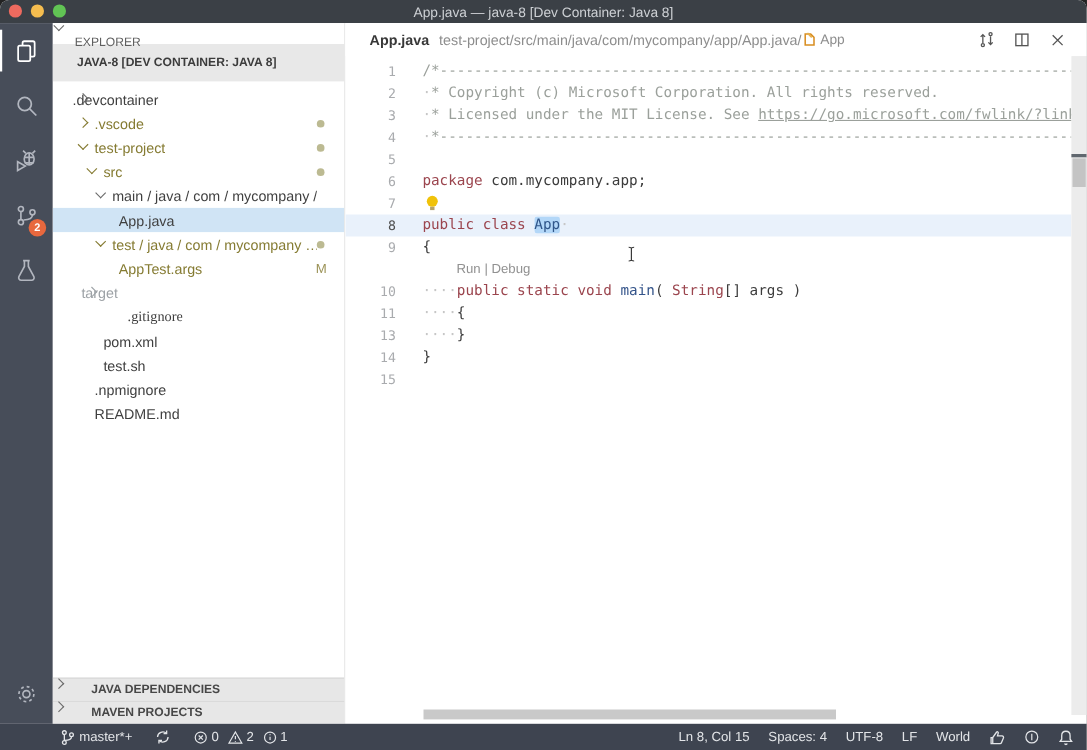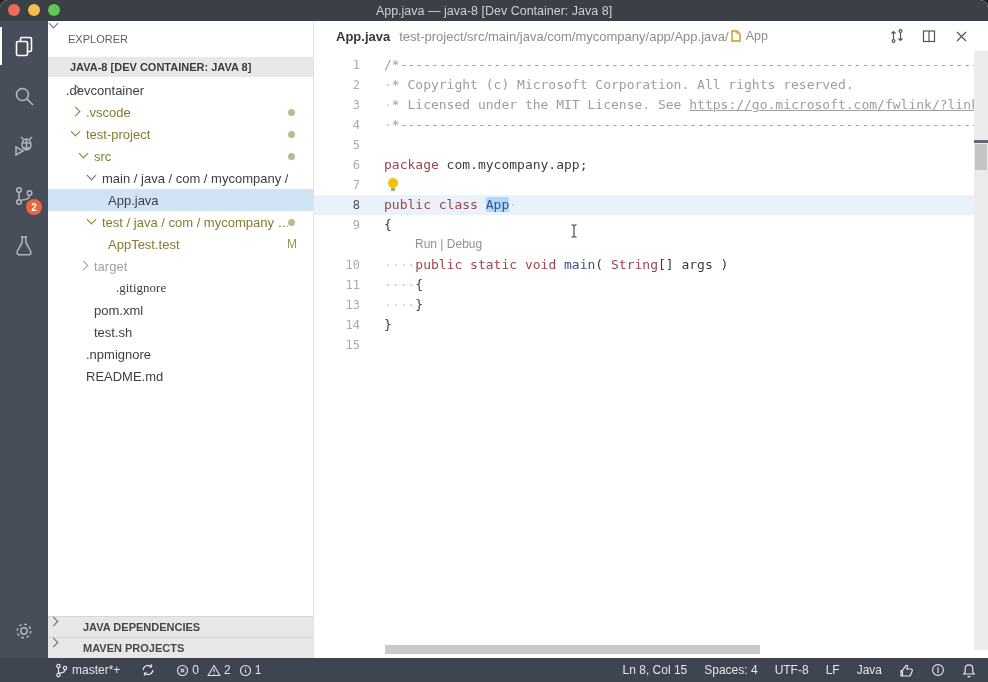--- a/index.html
+++ b/index.html
@@ -31,23 +31,23 @@
   .ab-badge {
     position:absolute; right:6px; bottom:6px; min-width:16px; height:16px; border-radius:9px;
     background:var(--c-badge,#e8683e); color:#fff; font-size:10px; font-weight:700;
     display:flex; align-items:center; justify-content:center; padding:0 4px;
   }
   
   .sidebar {
     position:absolute; left:48px; top:21px; width:266px; height:637px;
     background:#fff; border-right:1px solid #e2e2e2; overflow:hidden;
   }
-  .explorer-title { padding:12px 0 0 20px; font-size:11px; color:#5f5f5f; height:36px; }
+  .explorer-title { padding:12px 0 0 20px; font-size:11px; color:#5f5f5f; height:19px; }
   .section-header {
-    height:20px; background:#e8e8e8; display:flex; align-items:center; gap:4px;
+    height:34px; background:#e8e8e8; display:flex; align-items:center; gap:4px;
     font-size:11px; font-weight:700; color:#3c3c3c; padding-left:8px;
   }
   .tree { position:absolute; left:0; top:58px; right:0; }
   .tree-row { position:relative; height:22px; display:flex; align-items:center; font-size:13px; color:#3f3f3f; cursor:pointer; }
   .tree-row.selected { background:var(--c-selection_bg,#d0e4f5); }
   .tree-row.modified { color:var(--c-git_modified,#857b32); }
   .tree-row.ignored { color:var(--c-git_ignored,#9da2a6); }
   .chev { width:10px; height:10px; position:absolute; top:6px; }
   .chev::after { content:""; position:absolute; left:2px; top:1px; width:6px; height:6px;
     border-right:1.4px solid #6a6a6a; border-bottom:1.4px solid #6a6a6a; }
@@ -201,26 +201,26 @@
         </div>
         <div class="tree-row selected">
           <span class="tree-label" style="padding-left: 60px; max-width: 240px;">App.java</span>
         </div>
         <div class="tree-row modified">
           <span class="chev down" style="left: 38px;"></span>
           <span class="tree-label" style="padding-left: 54px; max-width: 240px;">test / java / com / mycompany …</span>
           <span class="badge-dot"></span>
         </div>
         <div class="tree-row modified">
-          <span class="tree-label" style="padding-left: 60px; max-width: 240px;">AppTest.test</span>
+          <span class="tree-label" style="padding-left: 60px; max-width: 240px;">AppTest.args</span>
           <span class="badge-m">M</span>
         </div>
         <div class="tree-row ignored">
           <span class="chev right" style="left: 30px;"></span>
-          <span class="tree-label" style="padding-left: 46px; max-width: 240px;">target</span>
+          <span class="tree-label" style="padding-left: 26px; max-width: 240px;">target</span>
         </div>
         <div class="tree-row">
           <span class="tree-label" style="padding-left: 68px; max-width: 240px; font-family: Liberation Serif, serif;">.gitignore</span>
         </div>
         <div class="tree-row">
           <span class="tree-label" style="padding-left: 46px; max-width: 240px;">pom.xml</span>
         </div>
         <div class="tree-row">
           <span class="tree-label" style="padding-left: 46px; max-width: 240px;">test.sh</span>
         </div>
@@ -345,21 +345,21 @@
           </svg>
           <span>1</span>
         </span>
       </span>
     </div>
     <div class="sb-right">
       <span class="sb-item">Ln 8, Col 15</span>
       <span class="sb-item">Spaces: 4</span>
       <span class="sb-item">UTF-8</span>
       <span class="sb-item">LF</span>
-      <span class="sb-item">Java</span>
+      <span class="sb-item">World</span>
       <span class="sb-item">
         <svg width="15" height="15" viewBox="0 0 15 15" fill="none" stroke="currentColor" stroke-width="1.2">
           <path d="M3.5 13 V7.5 L7 2.5 c.8-.6 1.8 0 1.5 1 L7.8 6 h4.2 c1 0 1.6 1 1.2 1.9 l-1.8 4.3 c-.2.5-.7.8-1.2.8 z M3.5 7.5 H2 v5.5 h1.5"></path>
         </svg>
       </span>
       <span class="sb-item">
         <svg width="14" height="14" viewBox="0 0 14 14" fill="none" stroke="currentColor" stroke-width="1.1">
           <circle cx="7" cy="7" r="5.4"></circle>
             <path d="M7 4 v6"></path>
         </svg>

